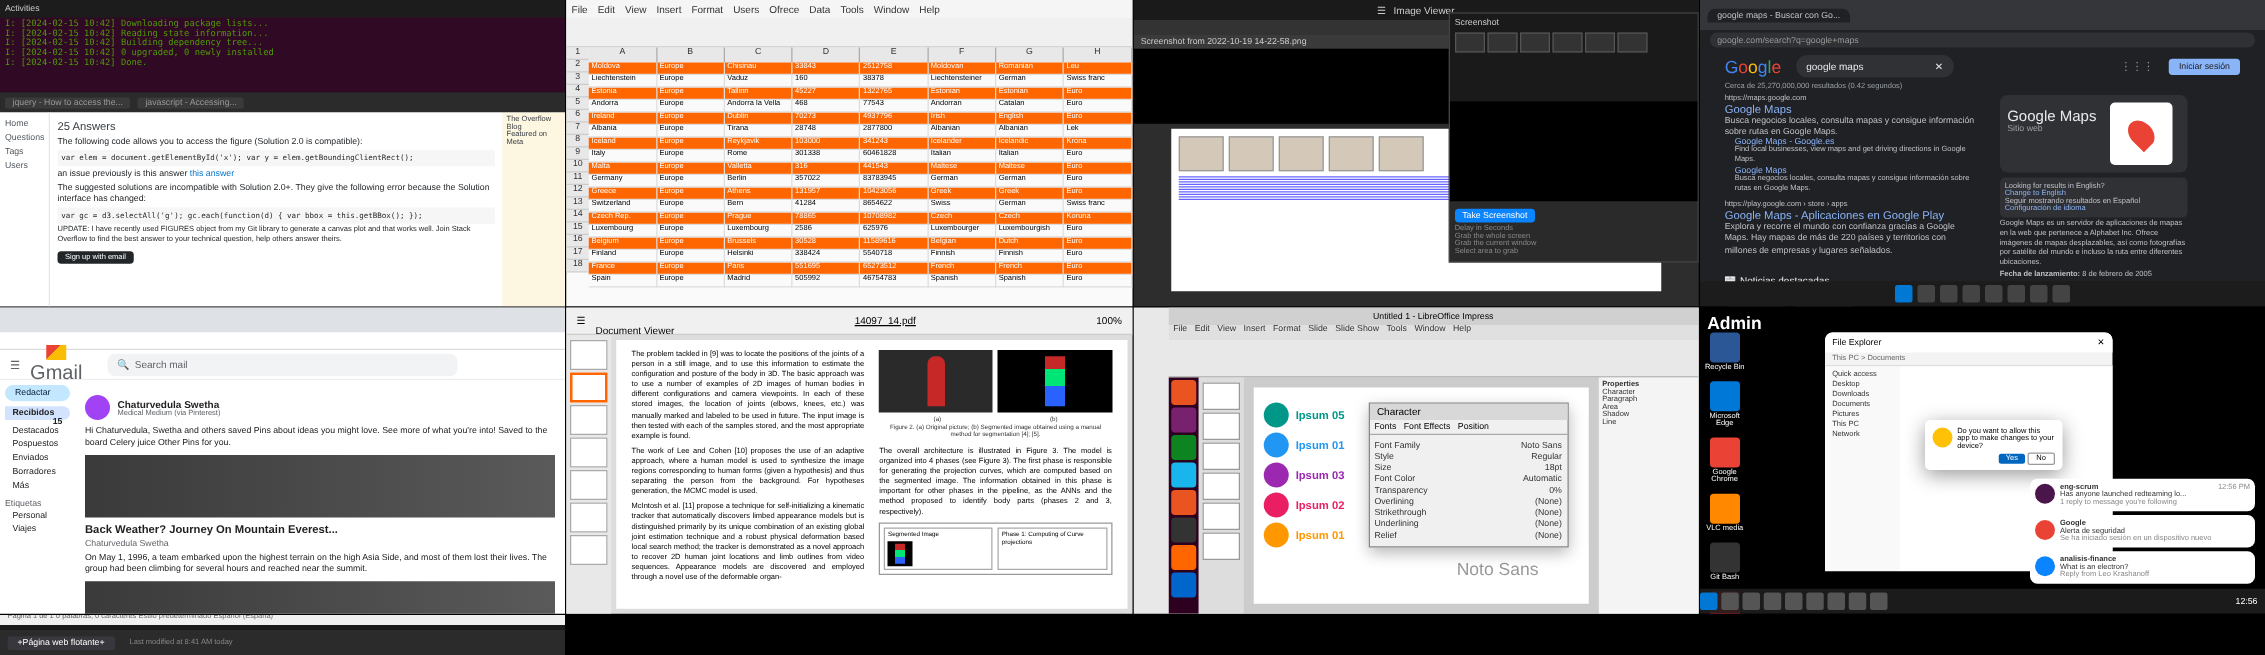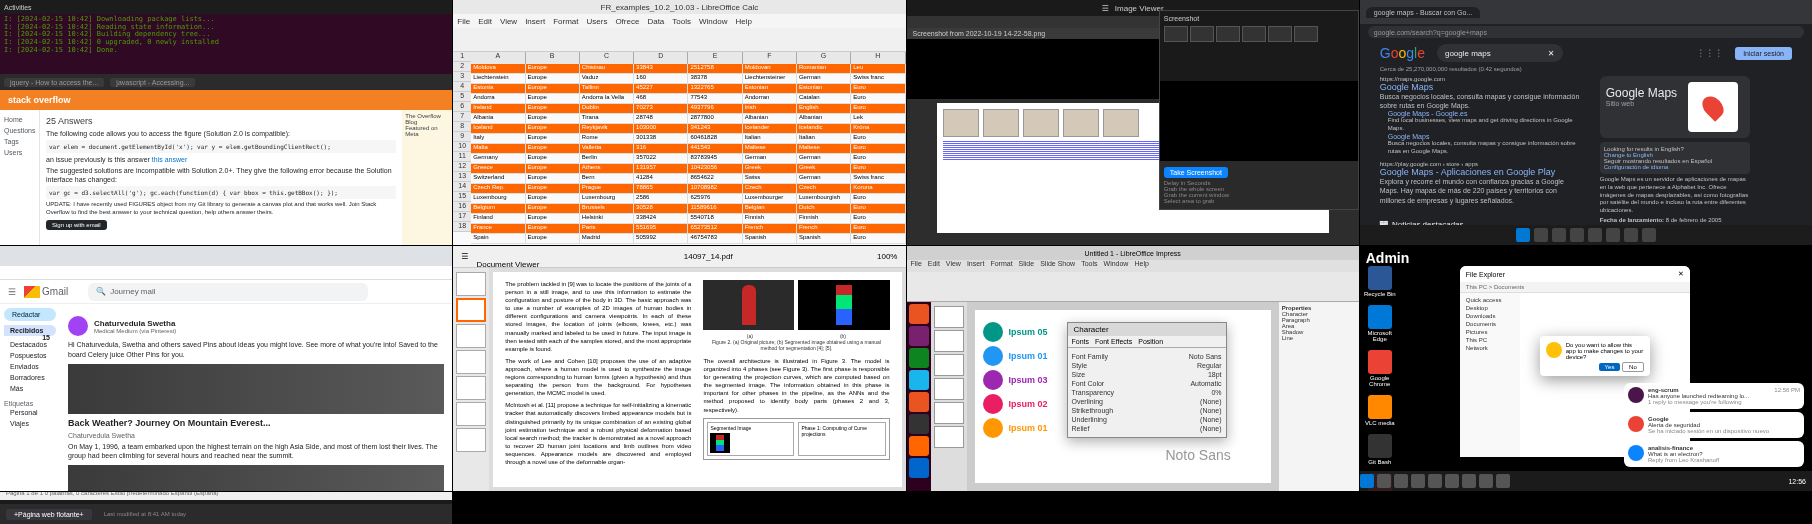--- a/index.html
+++ b/index.html
@@ -100,21 +100,21 @@
 .p4-news-grid { display: flex; gap: 4px; }
 .p4-news-card { width: 50px; height: 30px; background: #303134; border-radius: 4px; font-size: 5px; padding: 2px; color: #bdc1c6; }
 .p4-taskbar { position: absolute; bottom: 0; left: 0; right: 0; height: 20px; background: #1c1c1c; display: flex; align-items: center; justify-content: center; gap: 4px; }
 .p4-ticon { width: 14px; height: 14px; background: #444; border-radius: 2px; }
 
 
 .p5 { background: #fff; }
 .p5-chrome { height: 20px; background: #dee1e6; }
 .p5-url { height: 14px; background: #fff; border-bottom: 1px solid #ddd; }
 .p5-header { height: 24px; display: flex; align-items: center; padding: 0 8px; border-bottom: 1px solid #eee; }
-.p5-mlogo { color: #5f6368; font-size: 10px; display: flex; align-items: center; gap: 2px; }
+.p5-mlogo { color: #5f6368; font-size: 16px; display: flex; align-items: center; gap: 2px; flex-direction: column; }
 .p5-mlogo-icon { width: 16px; height: 12px; background: linear-gradient(135deg, #ea4335 40%, #fbbc04 40%); }
 .p5-msearch { flex: 1; max-width: 280px; margin-left: 20px; background: #f1f3f4; border-radius: 6px; height: 18px; padding: 0 8px; font-size: 8px; color: #5f6368; display: flex; align-items: center; }
 .p5-body { display: flex; height: calc(100% - 58px); }
 .p5-sidebar { width: 60px; padding: 4px; }
 .p5-compose { background: #c2e7ff; border-radius: 10px; padding: 3px 8px; font-size: 7px; color: #001d35; margin-bottom: 4px; }
 .p5-sitem { padding: 2px 6px; font-size: 7px; color: #202124; border-radius: 0 10px 10px 0; }
 .p5-sitem.active { background: #d3e3fd; font-weight: bold; }
 .p5-main { flex: 1; padding: 8px; }
 .p5-sender { display: flex; align-items: center; gap: 6px; margin-top: 4px; }
 .p5-avatar { width: 20px; height: 20px; border-radius: 50%; background: #a142f4; }
@@ -137,21 +137,21 @@
 .p6-fig-img { flex: 1; height: 50px; background: #333; }
 .p6-fig-a { background: #2a2a2a; display: flex; align-items: center; justify-content: center; }
 .p6-person { width: 14px; height: 40px; background: #c62828; border-radius: 6px 6px 0 0; }
 .p6-fig-b { background: #000; display: flex; align-items: center; justify-content: center; }
 .p6-seg { width: 16px; height: 40px; background: linear-gradient(#c62828 0 25%, #00e676 25% 60%, #2962ff 60%); }
 .p6-caption { font-size: 5px; color: #333; text-align: center; }
 .p6-diag { border: 1px solid #999; padding: 3px; font-size: 5px; margin-top: 4px; display: flex; gap: 4px; }
 .p6-dbox { flex: 1; border: 1px solid #aaa; padding: 2px; }
 
 
-.p7 { background: #e8e8e8; }
+.p7 { background: #e8e8e8; padding-left: 28px; }
 .p7-top { height: 14px; background: #d0d0d0; display: flex; align-items: center; justify-content: center; font-size: 7px; }
 .p7-menu { height: 12px; background: #e0e0e0; display: flex; padding: 0 4px; gap: 6px; font-size: 7px; color: #333; }
 .p7-tools { height: 30px; background: #e8e8e8; border-bottom: 1px solid #aaa; }
 .p7-body { display: flex; height: calc(100% - 56px); }
 .p7-launcher { width: 24px; background: #2c001e; display: flex; flex-direction: column; gap: 2px; padding: 2px; }
 .p7-licon { width: 20px; height: 20px; border-radius: 3px; }
 .p7-slides { width: 36px; background: #ddd; padding: 2px; }
 .p7-slide-th { width: 30px; height: 22px; background: #fff; margin: 2px auto; border: 1px solid #999; }
 .p7-canvas { flex: 1; background: #ccc; padding: 8px; position: relative; }
 .p7-slide { background: #fff; height: 100%; padding: 8px; position: relative; }
@@ -204,23 +204,20 @@
     <div class="p1-term-line">I: [2024-02-15 10:42] Downloading package lists...</div>
     <div class="p1-term-line">I: [2024-02-15 10:42] Reading state information...</div>
     <div class="p1-term-line">I: [2024-02-15 10:42] Building dependency tree...</div>
     <div class="p1-term-line">I: [2024-02-15 10:42] 0 upgraded, 0 newly installed</div>
     <div class="p1-term-line">I: [2024-02-15 10:42] Done.</div>
   </div>
   <div class="p1-tabs">
     <div class="p1-tab">jquery - How to access the...</div>
     <div class="p1-tab">javascript - Accessing...</div>
   </div>
-  <div style="height:20px;background:#f48024;display:flex;align-items:center;padding:0 8px;">
-    <span style="color:#fff;font-weight:bold;font-size:9px;">stack overflow</span>
-  </div>
   <div class="p1-so">
     <div class="p1-so-sidebar">
       <div class="p1-so-side-item">Home</div>
       <div class="p1-so-side-item">Questions</div>
       <div class="p1-so-side-item">Tags</div>
       <div class="p1-so-side-item">Users</div>
     </div>
     <div class="p1-so-main">
       <div class="p1-so-title">25 Answers</div>
       <div class="p1-so-text">The following code allows you to access the figure (Solution 2.0 is compatible):</div>
@@ -236,21 +233,20 @@
       <div style="background:#232629;color:#fff;padding:2px 6px;display:inline-block;font-size:6px;border-radius:3px;">Sign up with email</div>
     </div>
     <div class="p1-so-right">
       <div>The Overflow Blog</div>
       <div>Featured on Meta</div>
     </div>
   </div>
 </div>
 
 <div class="panel p2">
-  <div class="p2-titlebar">FR_examples_10.2_10.03 - LibreOffice Calc</div>
   <div class="p2-menu">
     <span>File</span>
     <span>Edit</span>
     <span>View</span>
     <span>Insert</span>
     <span>Format</span>
     <span>Users</span>
     <span>Ofrece</span>
     <span>Data</span>
     <span>Tools</span>
@@ -613,21 +609,21 @@
   <div class="p5-chrome"></div>
   <div class="p5-url"></div>
   <div class="p5-header">
     <span style="margin-right:8px;color:#5f6368;">☰</span>
     <div class="p5-mlogo">
       <div class="p5-mlogo-icon"></div>
       <span>Gmail</span>
     </div>
     <div class="p5-msearch">
       <span>🔍</span>
-      <span style="margin-left:4px;">Journey mail</span>
+      <span style="margin-left:4px;">Search mail</span>
     </div>
   </div>
   <div class="p5-body">
     <div class="p5-sidebar">
       <div class="p5-compose">Redactar</div>
       <div class="p5-sitem active"><span>Recibidos</span> <span style="float:right;">15</span></div>
       <div class="p5-sitem">Destacados</div>
       <div class="p5-sitem">Pospuestos</div>
       <div class="p5-sitem">Enviados</div>
       <div class="p5-sitem">Borradores</div>
@@ -651,21 +647,21 @@
       <div class="p5-email-body" style="margin-top:3px;">On May 1, 1996, a team embarked upon the highest terrain on the high Asia Side, and most of them lost their lives. The group had been climbing for several hours and reached near the summit.</div>
       <div class="p5-hero" style="height:30px;"></div>
     </div>
   </div>
 </div>
 
 <div class="panel p6">
   <div class="p6-top">
     <span>☰</span>
     <span style="margin-left:8px;margin-top:16px;">Document Viewer</span>
-    <span style="margin:0 auto;">14097_14.pdf</span>
+    <span style="margin:0 auto;text-decoration:underline;">14097_14.pdf</span>
     <span>100%</span>
   </div>
   <div class="p6-body">
     <div class="p6-thumbs">
       <div class="p6-thumb"></div>
       <div class="p6-thumb sel"></div>
       <div class="p6-thumb"></div>
       <div class="p6-thumb"></div>
       <div class="p6-thumb"></div>
       <div class="p6-thumb"></div>

